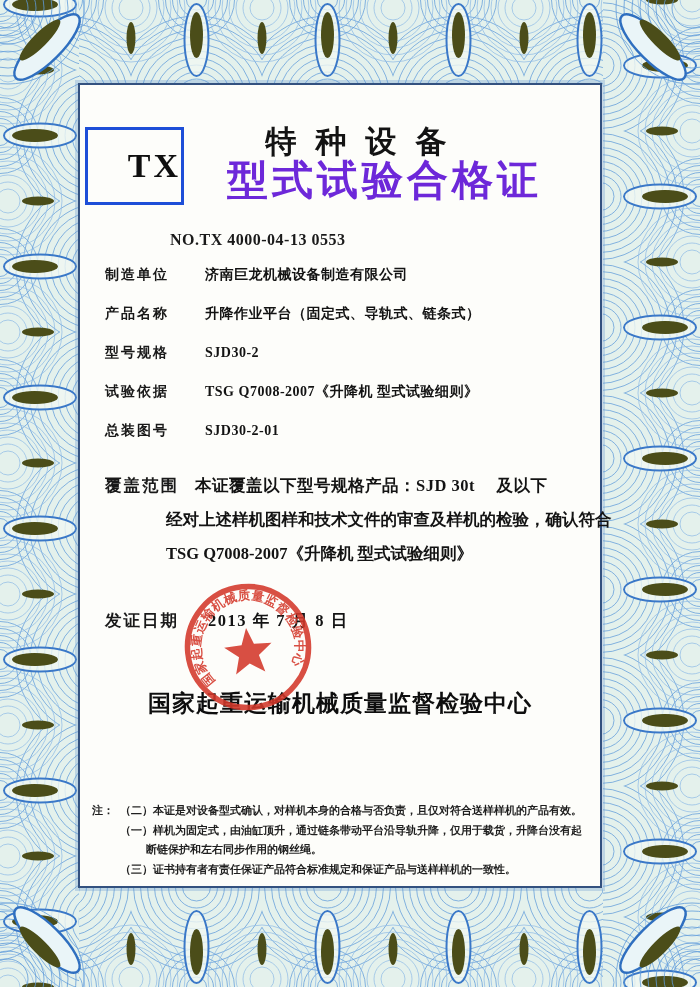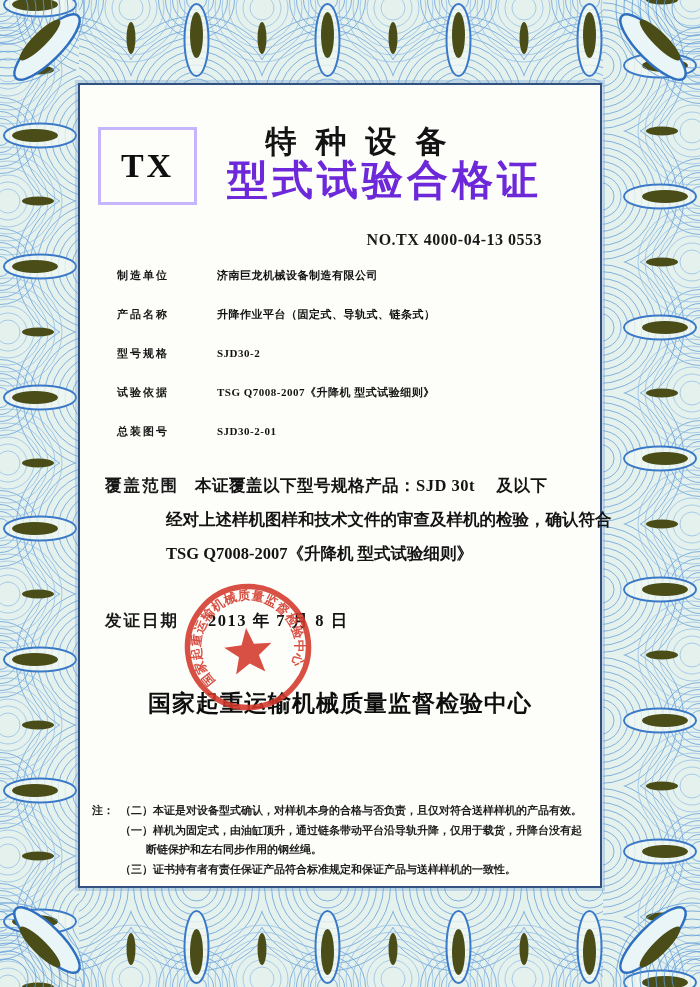--- a/index.html
+++ b/index.html
@@ -11,41 +11,41 @@
   }
   .frame-svg{position:absolute;left:0;top:0;z-index:0;}
   .card{
     position:absolute;left:78px;top:83px;width:524px;height:805px;
     box-sizing:border-box;background:#fdfdfa;
     border:2px solid #33517f;
     box-shadow:0 0 0 3px rgba(100,150,205,.30);
     z-index:1;
   }
   .tx-badge{
-    position:absolute;left:18px;top:42px;width:99px;height:78px;
-    box-sizing:border-box;border:3px solid #c4b5fd;
-    display:flex;align-items:center;justify-content:center;
+    position:absolute;left:5px;top:42px;width:99px;height:78px;
+    box-sizing:border-box;border:3px solid #1d4ed8;
+    display:flex;align-items:center;justify-content:flex-end;
     font-size:34px;font-weight:bold;letter-spacing:3px;color:#0f0f0f;
   }
   .category{
     position:absolute;left:90px;top:36px;width:372px;text-align:center;
     font-size:31px;font-weight:bold;letter-spacing:19px;text-indent:19px;
     color:#131313;
   }
   .cert-title{
     position:absolute;left:90px;top:68px;width:372px;text-align:right;
     font-size:41px;font-weight:bold;letter-spacing:4px;text-indent:4px;
     color:#6d28d9;white-space:nowrap;
   }
   .cert-no{
-    position:absolute;left:90px;top:146px;width:372px;text-align:right;
+    position:absolute;left:90px;top:146px;width:372px;text-align:left;
     font-size:16px;font-weight:bold;letter-spacing:.5px;color:#1a1a1a;
   }
   .fields{position:absolute;left:25px;top:179px;}
-  .frow{display:flex;margin-bottom:17px;font-size:11px;font-weight:bold;line-height:22px;margin-left:12px;}
+  .frow{display:flex;margin-bottom:17px;font-size:14px;font-weight:bold;line-height:22px;}
   .flabel{width:88px;letter-spacing:2px;flex:none;color:#191919;}
   .fvalue{margin-left:12px;letter-spacing:.5px;color:#131313;white-space:nowrap;}
   .coverage{position:absolute;left:25px;top:390px;font-size:16.5px;font-weight:bold;line-height:22px;}
   .cov-row1{display:flex;}
   .cov-row1 .fvalue{margin-left:2px;}
   .cov-cont{margin-left:61px;margin-top:12px;white-space:nowrap;color:#131313;}
   .issue{position:absolute;left:25px;top:525px;display:flex;font-size:16.5px;font-weight:bold;line-height:22px;}
   .issue .fvalue{margin-left:15px;letter-spacing:1.5px;}
   .seal{
     position:absolute;left:98px;top:492px;width:140px;height:140px;

